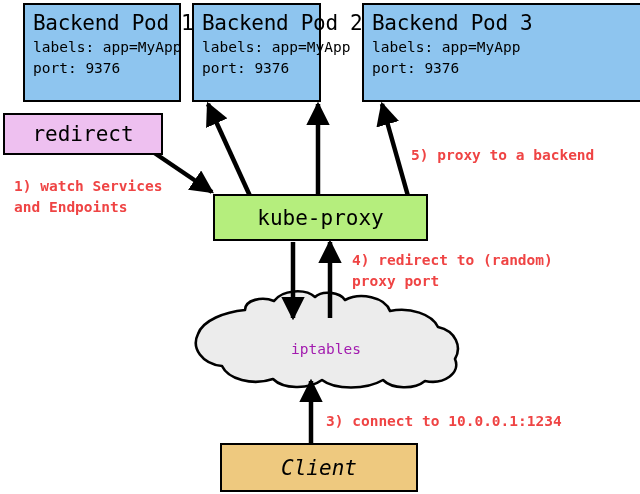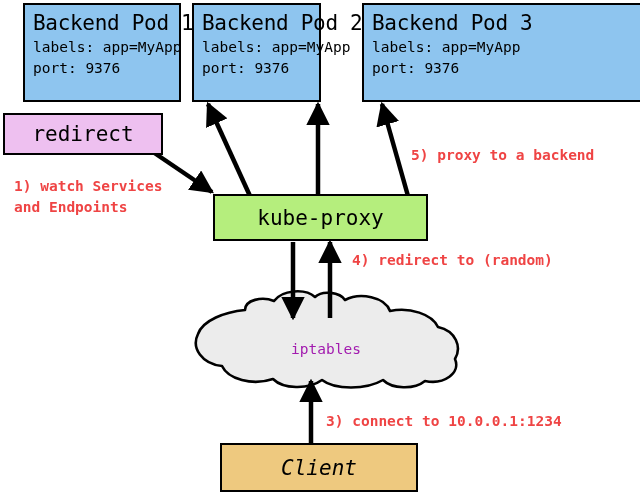--- a/index.html
+++ b/index.html
@@ -176,16 +176,17 @@
     <div class="client-label">Client</div>
   </div>
 
   <div class="step" style="left:14px; top:176px;">1) watch Services</div>
   <div class="step" style="left:14px; top:197px;">and Endpoints</div>
 
 
   <div class="step" style="left:326px; top:411px;">3) connect to 10.0.0.1:1234</div>
 
   <div class="step" style="left:352px; top:250px;">4) redirect to (random)</div>
+  <div class="step" style="left:352px; top:271px;">proxy port</div>
 
   <div class="step" style="left:411px; top:145px;">5) proxy to a backend</div>
 
 </div>
 
 </body></html>

